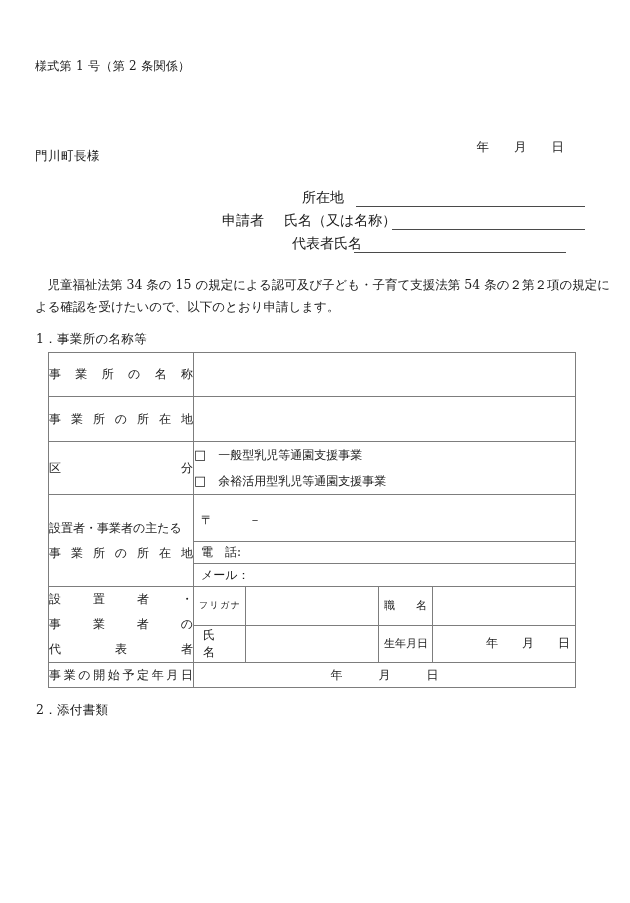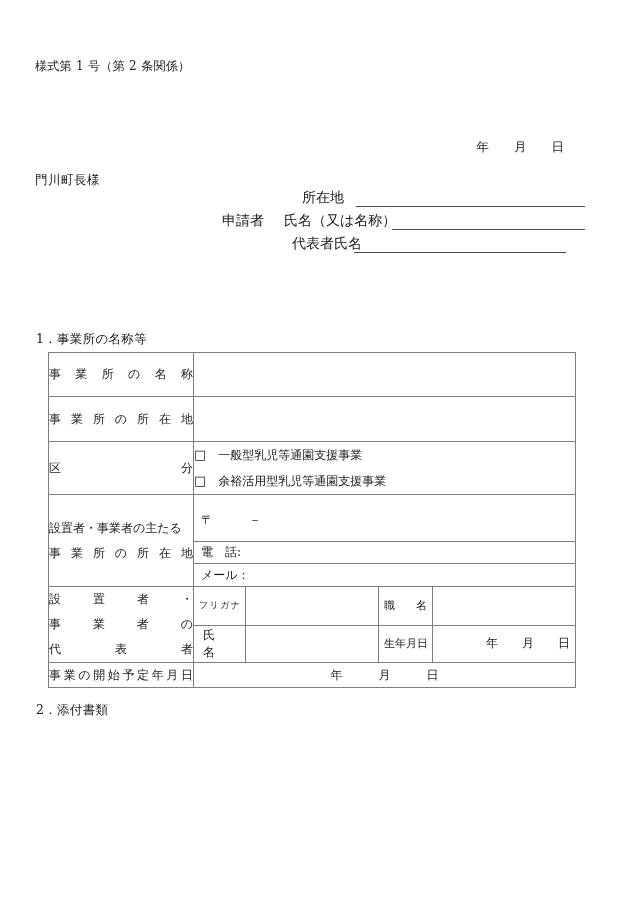--- a/index.html
+++ b/index.html
@@ -15,21 +15,21 @@
     font-family: "DejaVu Serif", "Liberation Serif", serif;
     color: #1a1a1a;
     overflow: hidden;
   }
   .abs { position: absolute; }
 
   .form-number { left: 35px; top: 58px; font-size: 12px; letter-spacing: .3px; }
   .doc-title   { left: 0; top: 100px; width: 100%; text-align: center;
                  font-size: 14px; letter-spacing: .4px; white-space: nowrap; }
   .date-line   { top: 139px; right: 46px; font-size: 12.5px; }
-  .addressee   { left: 35px; top: 172px; font-size: 12.5px; letter-spacing: .5px; }
+  .addressee   { left: 35px; top: 148px; font-size: 12.5px; letter-spacing: .5px; }
 
   .apl-text { position: absolute; font-size: 14px; white-space: nowrap; }
   .apl-line { position: absolute; height: 17px; border-bottom: 1px solid #4a4a4a; }
 
   .body-para { left: 35px; top: 274px; width: 565px; font-size: 12.5px; line-height: 22px; }
   .body-para div { white-space: nowrap; }
 
   .sec-heading { font-size: 12.5px; letter-spacing: .3px; }
   .sec1-heading { left: 36px; top: 331px; }
   .sec2-heading { left: 36px; top: 702px; }
@@ -87,20 +87,24 @@
     <span class="apl-line" style="left:356px; top:189px; width:229px;"></span>
 
     <span class="apl-text" style="left:222px; top:212px;">申請者</span>
     <span class="apl-text" style="left:284px; top:212px;">氏名（又は名称）</span>
     <span class="apl-line" style="left:392px; top:212px; width:193px;"></span>
 
     <span class="apl-text" style="left:292px; top:235px;">代表者氏名</span>
     <span class="apl-line" style="left:354px; top:235px; width:212px;"></span>
   </div>
 
+  <div class="abs body-para">
+    <div>　児童福祉法第 34 条の 15 の規定による認可及び子ども・子育て支援法第 54 条の２第２項の規定に</div>
+    <div>よる確認を受けたいので、以下のとおり申請します。</div>
+  </div>
 
   <div class="abs sec-heading sec1-heading">1．事業所の名称等</div>
 
   <table class="main">
     <colgroup>
       <col style="width:145px">
         <col style="width:52px">
         <col style="width:133px">
         <col style="width:54px">
         <col style="width:143px">

